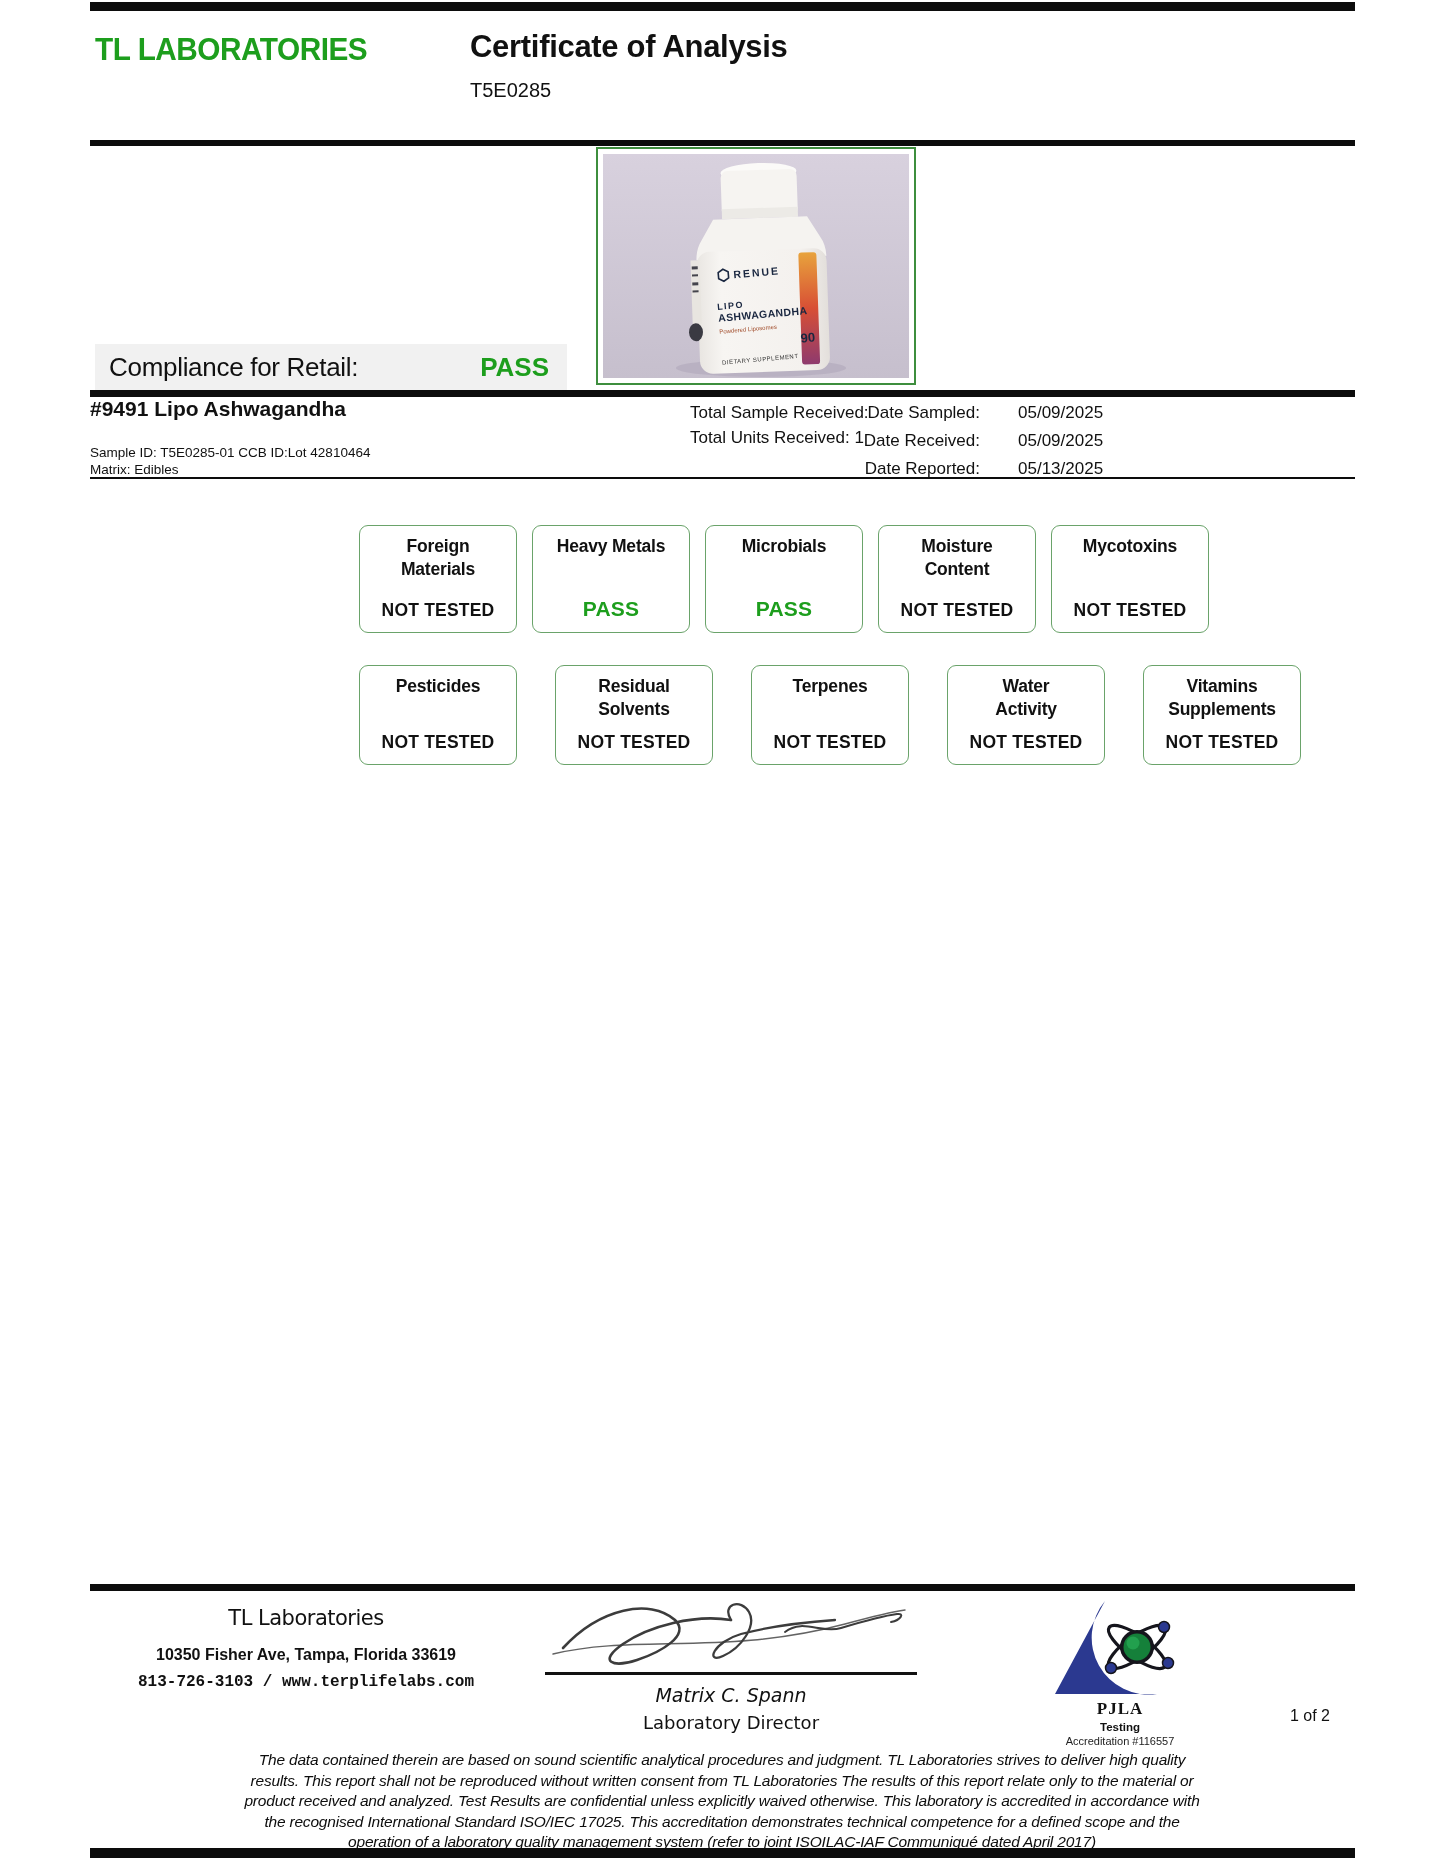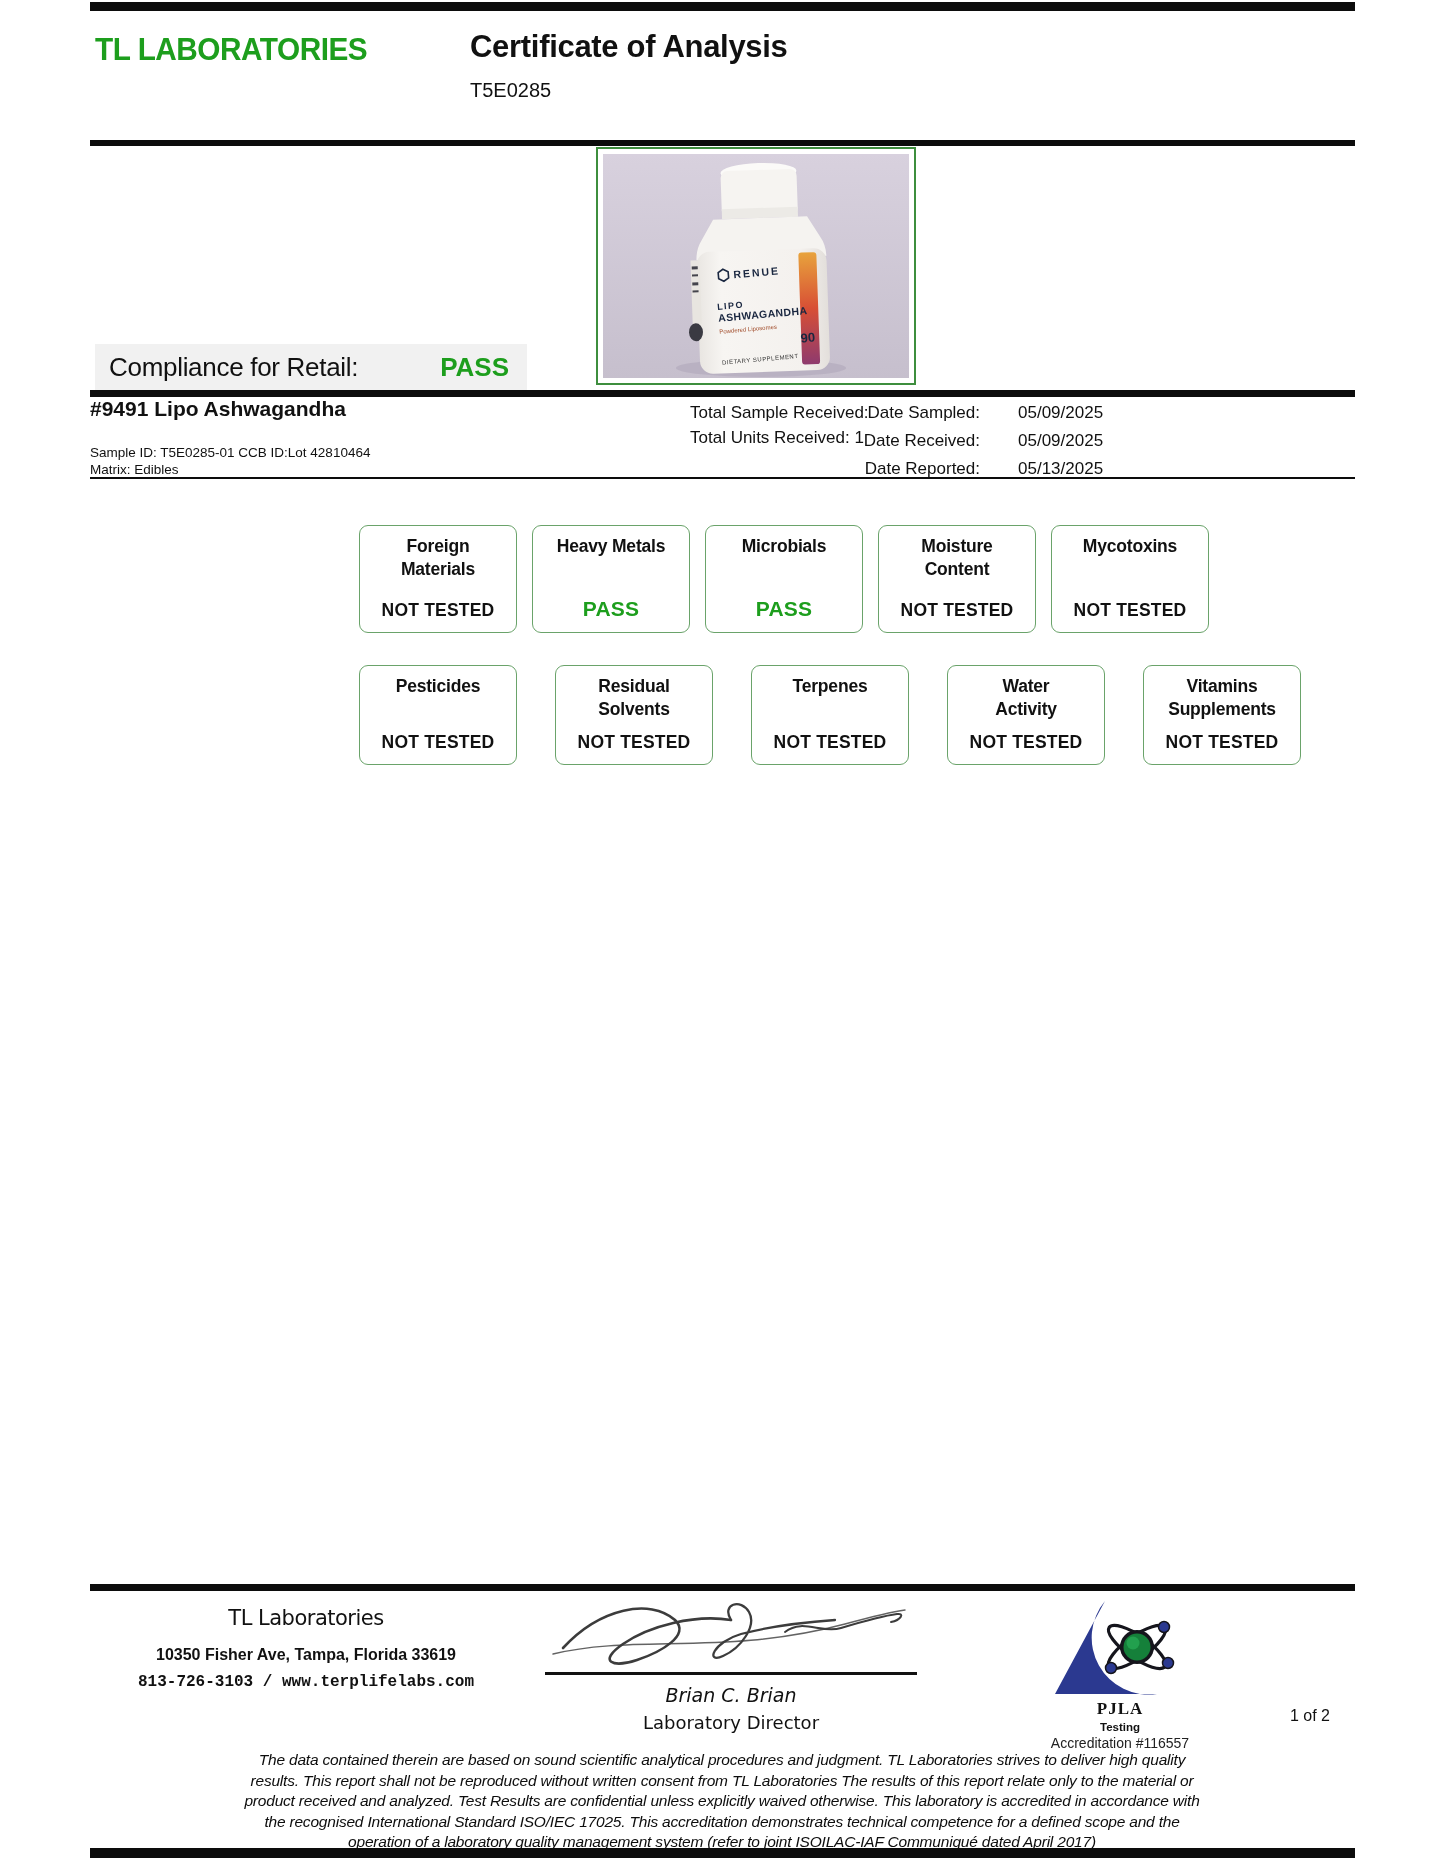--- a/index.html
+++ b/index.html
@@ -24,21 +24,21 @@
   .doc-title{font-size:31px;font-weight:bold;letter-spacing:-0.3px;margin:0;}
   .doc-code{font-size:20px;margin-top:14px;}
 
   .photo-frame{
     position:absolute;left:596px;top:147px;width:320px;height:238px;
     border:2px solid #3e8e3e;background:#ffffff;box-sizing:border-box;padding:5px;
   }
   .photo-frame svg{display:block;width:100%;height:100%;}
 
   .compliance-bar{
-    position:absolute;left:95px;top:344px;width:432px;height:46px;
+    position:absolute;left:95px;top:344px;width:472px;height:46px;
     background:#f1f1f1;display:flex;align-items:center;
   }
   .compliance-label{font-size:26px;padding-left:14px;letter-spacing:-0.3px;}
   .compliance-status{font-size:26px;font-weight:bold;color:#1d9e1d;margin-left:auto;padding-right:18px;}
 
   .product-name{position:absolute;left:90px;top:397px;font-size:21px;font-weight:bold;}
   .sample-id-line{position:absolute;left:90px;top:445px;font-size:13.5px;}
   .matrix-line{position:absolute;left:90px;top:462px;font-size:13.5px;}
 
   .totals-block{position:absolute;left:690px;top:400px;font-size:17px;line-height:25px;}
@@ -70,21 +70,21 @@
   .signature-block{position:absolute;left:545px;top:1590px;width:372px;text-align:center;}
   .signature-block svg{display:block;width:372px;height:84px;}
   .signature-line{border-bottom:3px solid #111;margin-top:-2px;}
   .signer-name{font-family:"DejaVu Sans",sans-serif;font-style:italic;font-size:19px;margin-top:9px;}
   .signer-title{font-family:"DejaVu Sans",sans-serif;font-size:18px;margin-top:6px;}
 
   .pjla-block{position:absolute;left:1040px;top:1597px;width:160px;text-align:center;}
   .pjla-block svg{display:block;margin:0 auto;}
   .pjla-org{font-family:"Liberation Serif",serif;font-size:17px;font-weight:bold;letter-spacing:1px;margin-top:2px;}
   .pjla-division{font-family:Liberation Sans, sans-serif;font-size:11.5px;font-weight:bold;margin-top:2px;}
-  .pjla-number{font-size:14px;margin-top:2px;color:#222;}
+  .pjla-number{font-size:11px;margin-top:2px;color:#222;}
 
   .page-number{position:absolute;left:1265px;top:1707px;width:90px;font-size:16px;text-align:center;}
 
   .disclaimer{
     position:absolute;left:122px;top:1750px;width:1200px;text-align:center;
     font-size:15.5px;font-style:italic;line-height:20.5px;letter-spacing:-0.2px;
     white-space:pre-line;color:#0d0d0d;
   }
 </style>
 </head>
@@ -239,21 +239,21 @@
   <div class="signature-block">
     <svg viewBox="0 0 372 84">
       <g fill="none" stroke="#3c3c3c" stroke-linecap="round">
         <path d="M18 58 C 55 18, 105 8, 130 30 C 146 45, 116 62, 92 70 C 68 78, 52 72, 78 54 C 104 36, 150 24, 186 30" stroke-width="2.6"></path>
         <path d="M186 30 C 176 14, 196 8, 204 22 C 212 36, 196 58, 178 66 C 160 74, 168 52, 196 44 C 230 35, 262 32, 290 30" stroke-width="2.3"></path>
         <path d="M240 42 C 258 28, 276 44, 296 38 C 316 32, 336 26, 352 24 C 360 23, 356 30, 346 32" stroke-width="2"></path>
         <path d="M8 64 C 90 44, 180 66, 300 34 C 326 27, 346 22, 360 20" stroke-width="1.4" opacity="0.8"></path>
       </g>
     </svg>
     <div class="signature-line"></div>
-    <div class="signer-name">Brian C. Brian</div>
+    <div class="signer-name">Matrix C. Spann</div>
     <div class="signer-title">Laboratory Director</div>
   </div>
 
   <div class="pjla-block">
     <svg width="150" height="100" viewBox="0 0 150 100">
       <path d="M60 4 L10 97 L112 97 A57 57 0 0 1 60 4 Z" fill="#2b3990"></path>
       <g transform="translate(92 50)">
         <ellipse rx="34" ry="11" transform="rotate(35)" fill="none" stroke="#15151c" stroke-width="3.2"></ellipse>
         <ellipse rx="34" ry="11" transform="rotate(-35)" fill="none" stroke="#15151c" stroke-width="3.2"></ellipse>
         <circle r="17" fill="#15151c"></circle>

